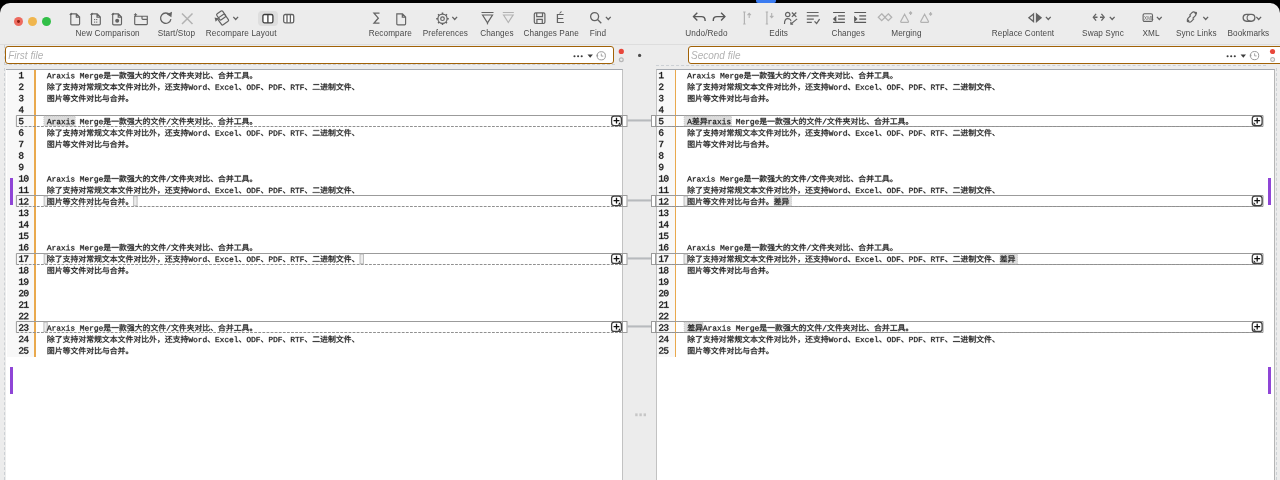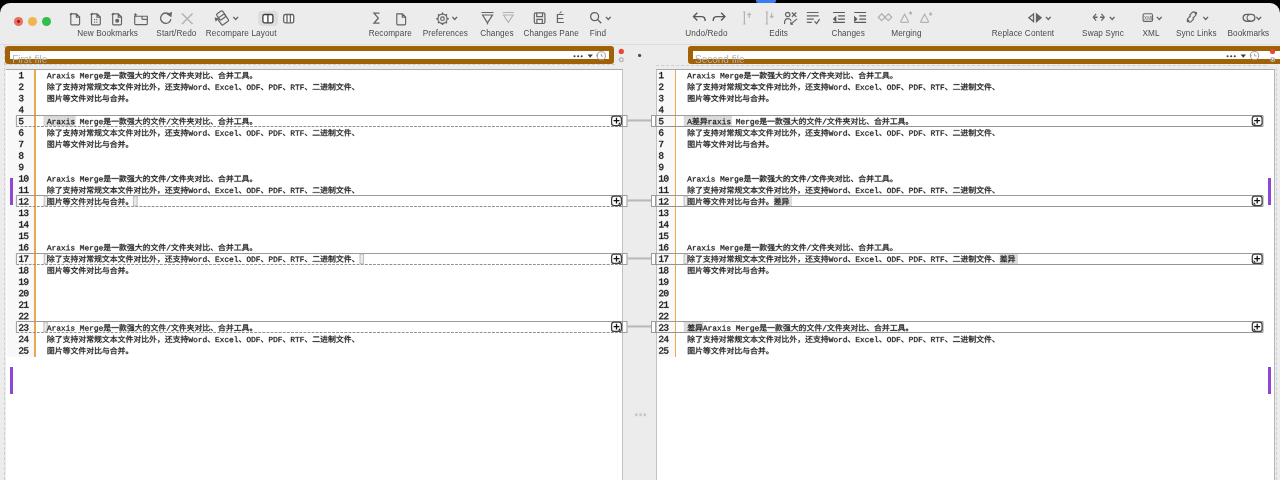--- a/index.html
+++ b/index.html
@@ -1,37 +1,37 @@
 <!DOCTYPE html>
 <html><head><meta charset="utf-8"><style>
 
 * { margin:0; padding:0; box-sizing:border-box; }
 html,body { width:1280px; height:480px; overflow:hidden; background:#000; }
 body { font-family:"Liberation Sans", sans-serif; position:relative; }
 .abs { position:absolute; }
 #win { position:absolute; left:0; top:3px; width:1280px; height:477px; background:#ececec; border-radius:10px 10px 0 0; }
 .tl { position:absolute; border-radius:50%; width:9.2px; height:9.2px; }
 .lbl { position:absolute; top:29.2px; font-size:8.2px; letter-spacing:0.1px; color:#4a4a4a; white-space:nowrap; transform:translateX(-50%); }
-.inp { position:absolute; top:45.9px; height:18.2px; background:#fff; border:5px solid #a16207; border-radius:3px; }
+.inp { position:absolute; top:45.9px; height:18.2px; background:#fff; border:1px solid #a16207; border-radius:3px;font-style:italic; }
 .ph { position:absolute; top:3.4px; font-size:10px; color:#b2b2b2; }
 .pane { position:absolute; top:68.8px; bottom:0; background:#fff; border-top:1.2px solid #a5aab1; }
 .gut { position:absolute; top:69.8px; height:286.8px; background:#f8f8f8; }
 .oline { position:absolute; width:1.9px; background:#e9a94e; }
 .purp { position:absolute; width:3.1px; background:#8f45d6; }
 .dash { position:absolute; border:1px dashed #ccd0d4; }
 </style></head><body>
 <div id="win"></div>
 <div class="abs" style="left:0;top:44.2px;width:1280px;height:1px;background:#dddddd"></div>
 <div class="abs" style="left:756px;top:0;width:20px;height:3px;background:#3a7bf0;border-radius:0 0 2px 2px"></div>
 <div class="tl" style="left:13.6px;top:17.2px;background:#ed6a5e"></div>
 <div class="abs" style="left:16.8px;top:20.4px;width:2.8px;height:2.8px;border-radius:50%;background:#8c1f13"></div>
 <div class="tl" style="left:27.8px;top:17.2px;background:#f0b64e"></div>
 <div class="tl" style="left:42.3px;top:17.2px;background:#31bf47"></div>
-<div class="lbl" style="left:107.6px">New Bookmarks</div>
-<div class="lbl" style="left:176.4px">Start/Redo</div>
+<div class="lbl" style="left:107.6px">New Comparison</div>
+<div class="lbl" style="left:176.4px">Start/Stop</div>
 <div class="lbl" style="left:227.4px">Recompare</div>
 <div class="lbl" style="left:264px">Layout</div>
 <div class="lbl" style="left:390.3px">Recompare</div>
 <div class="lbl" style="left:445.4px">Preferences</div>
 <div class="lbl" style="left:496.9px">Changes</div>
 <div class="lbl" style="left:551.2px">Changes Pane</div>
 <div class="lbl" style="left:598px">Find</div>
 <div class="lbl" style="left:706.4px">Undo/Redo</div>
 <div class="lbl" style="left:778.7px">Edits</div>
 <div class="lbl" style="left:848.2px">Changes</div>

